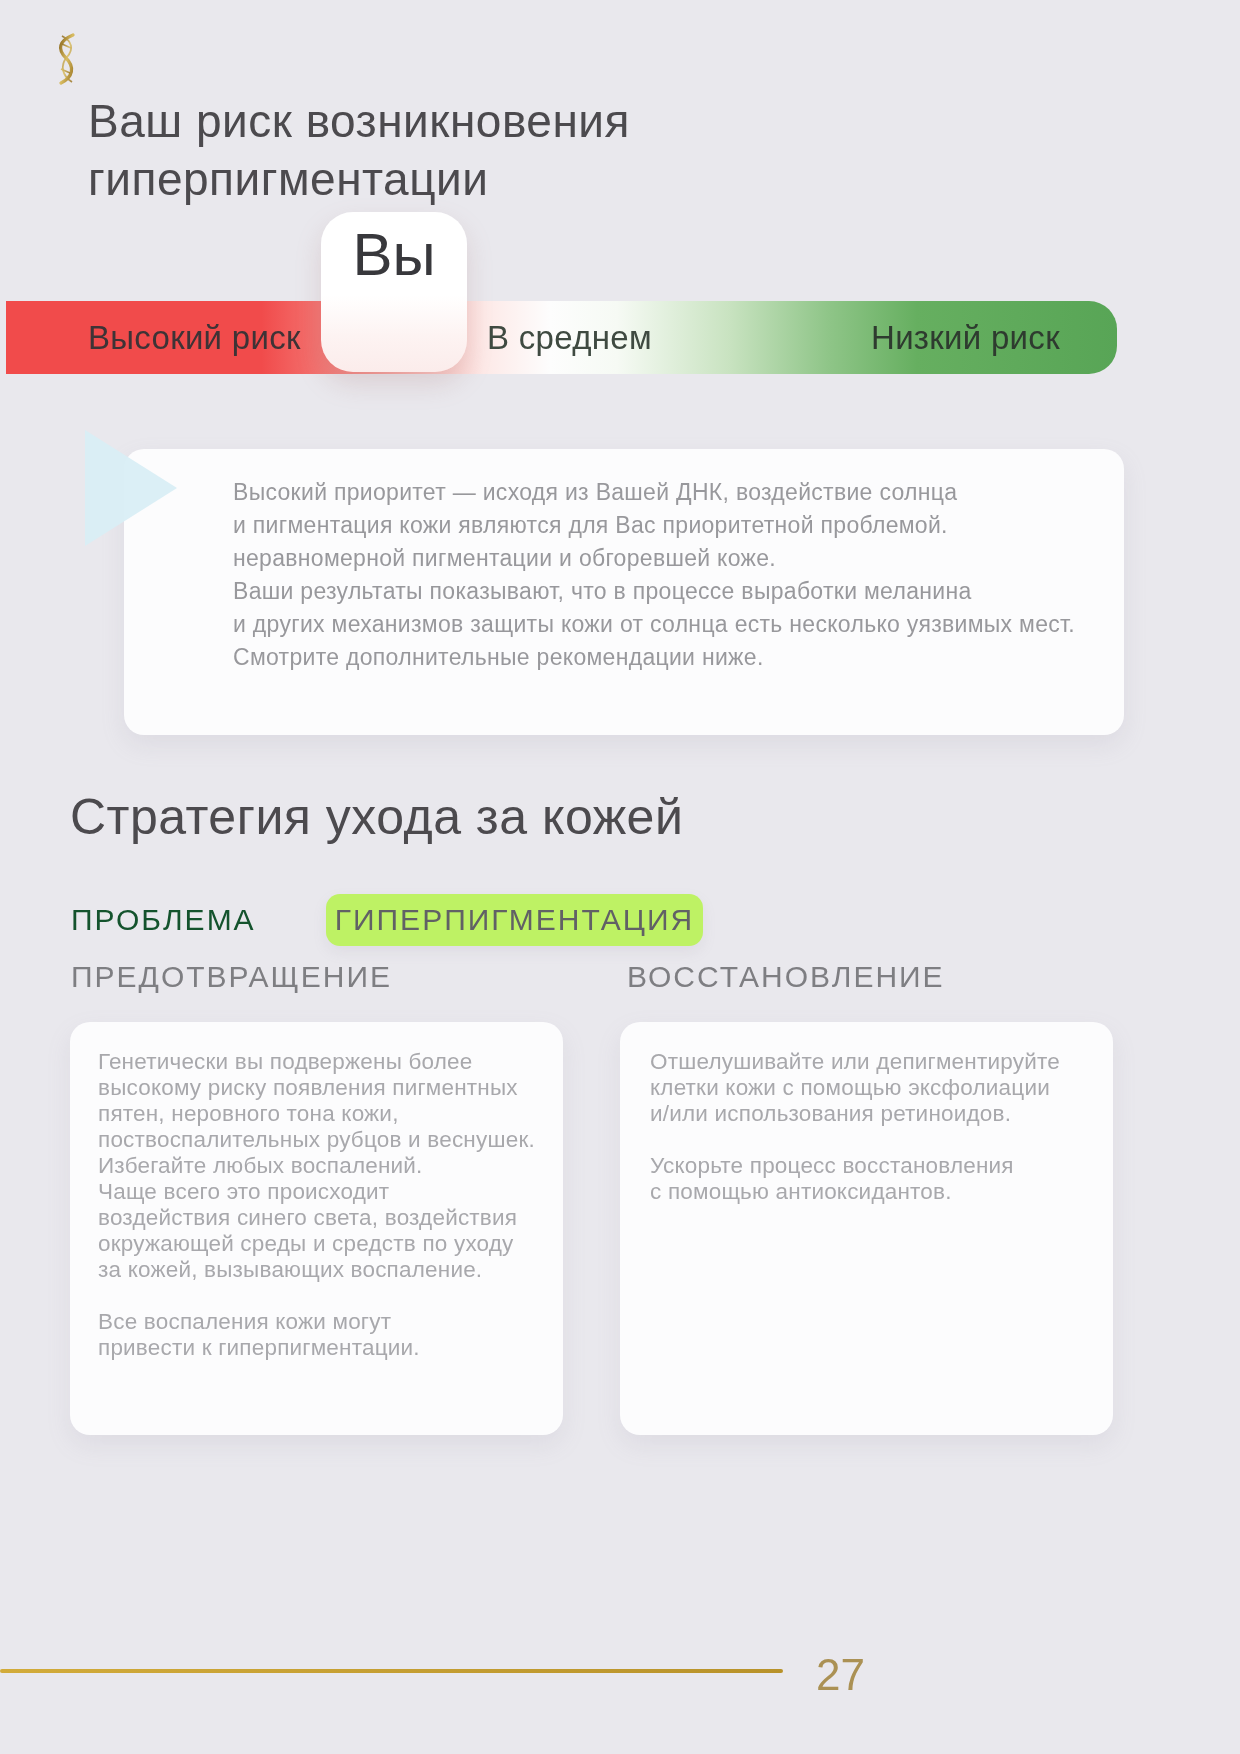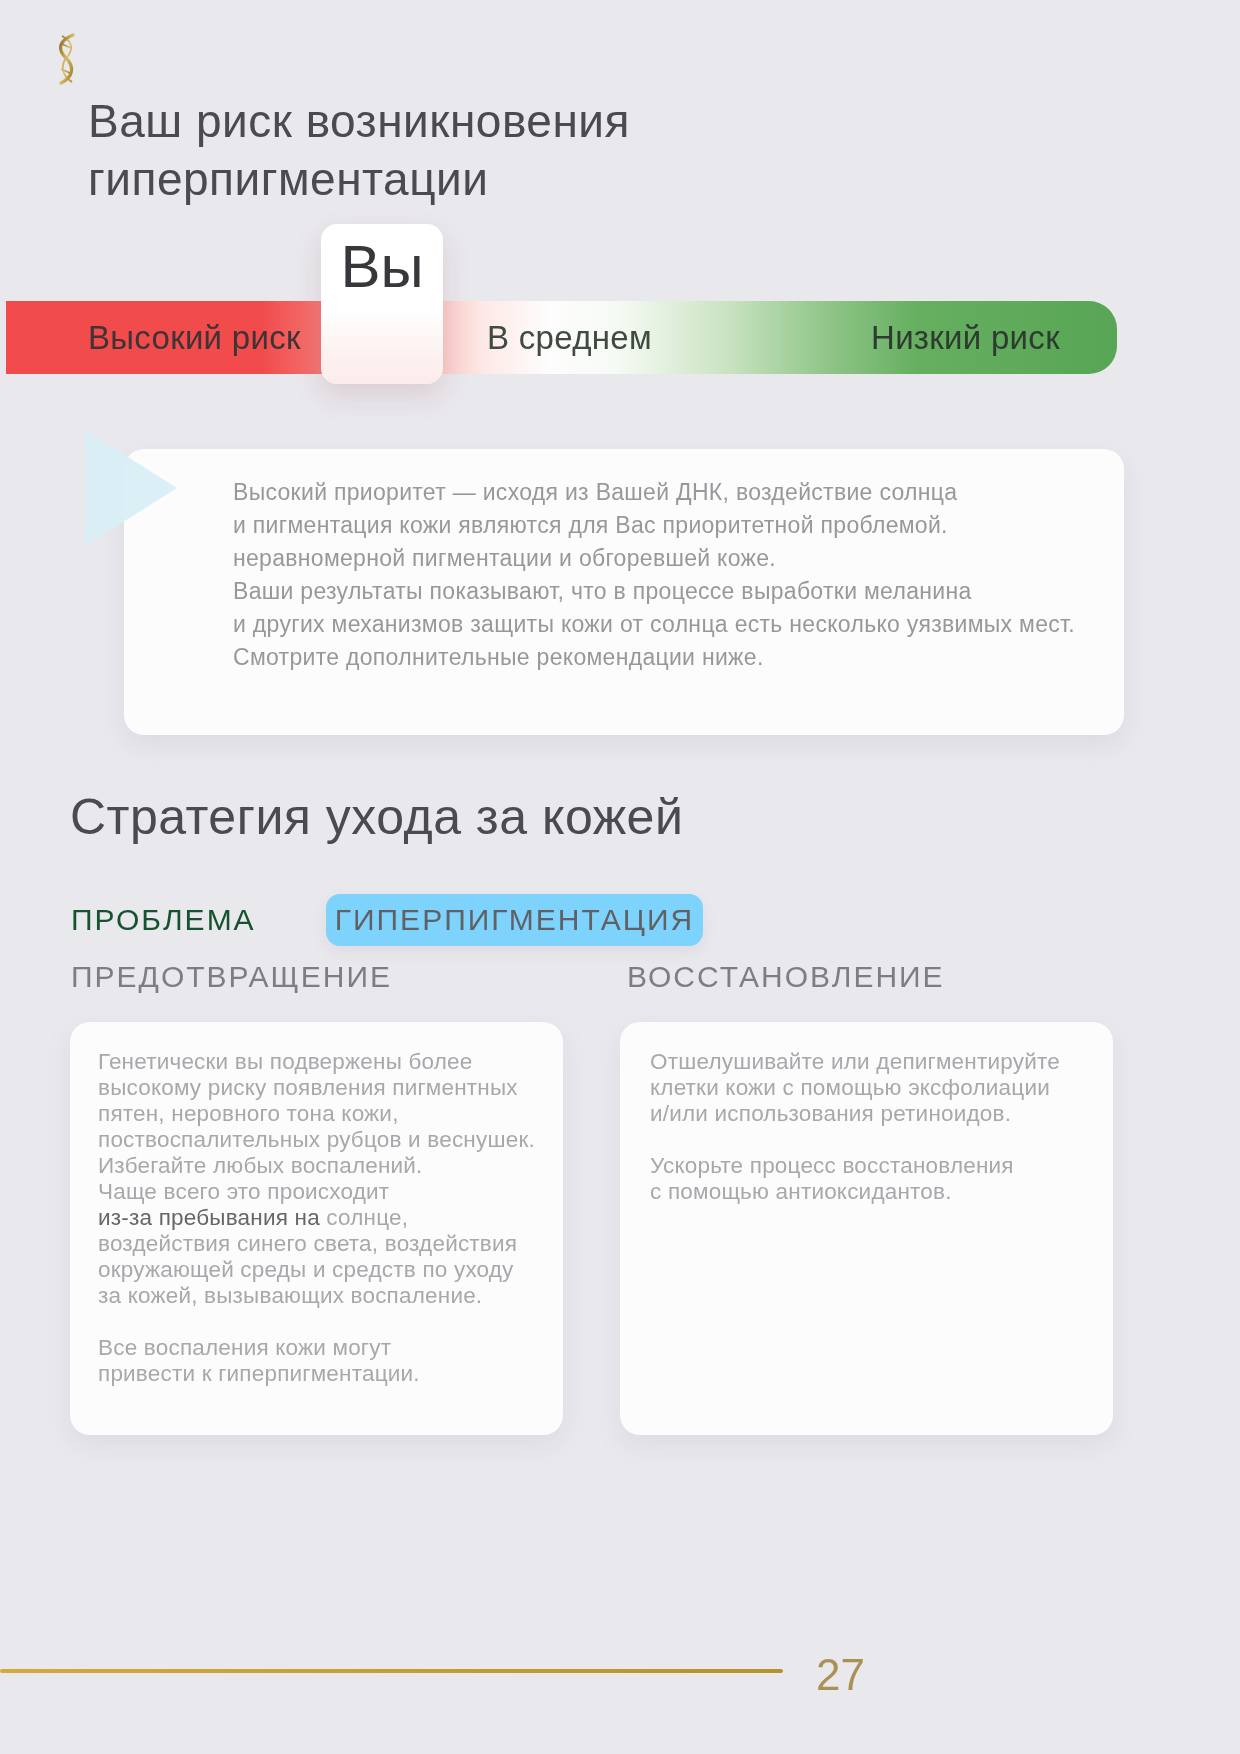--- a/index.html
+++ b/index.html
@@ -18,40 +18,40 @@
          #f14b4b 0%, #f14b4b 23%,
          #f59792 33%, #fde9e7 43%,
          #fdfdfd 49%, #f6faf4 55%,
          #c9e3c1 65%, #8fc588 74%,
          #66af60 82%, #58a556 100%);margin-left:6px;}
   .bar-label{position:absolute;top:0;height:100%;display:flex;align-items:center;
              font-size:33px;font-weight:300;letter-spacing:.3px;}
   .lbl-high{left:82px;color:#3e3336;}
   .lbl-med{left:481px;color:#3f4a41;}
   .lbl-low{left:865px;color:#2e3b2f;}
-  .marker{position:absolute;left:321px;top:224px;width:122px;height:160px;border-radius:16px;
+  .marker{position:absolute;left:321px;top:212px;width:146px;height:160px;border-radius:32px;
           background:linear-gradient(180deg,#ffffff 0%,#ffffff 52%,#fdf3f2 78%,#fbeceb 100%);
           box-shadow:0 12px 26px rgba(170,120,120,.22);
           display:flex;justify-content:center;z-index:3;}
   .marker span{font-size:60px;font-weight:200;color:#38383c;margin-top:8px;}
 
   
   .tri{position:absolute;left:85px;top:430px;z-index:4;}
   .sum-card{position:absolute;left:124px;top:449px;width:1000px;height:286px;
             background:#fcfcfd;border-radius:20px;z-index:2;
             box-shadow:0 10px 24px rgba(150,140,160,.14);}
   .sum-text{position:absolute;left:109px;top:27px;right:30px;font-size:23px;line-height:33px;
             color:#98989c;letter-spacing:.3px;}
 
   
   .h2{position:absolute;left:70px;top:788px;font-size:50px;font-weight:300;
       color:#4c4a4e;letter-spacing:.5px;}
   .problem-label{position:absolute;left:71px;top:903px;font-size:30px;letter-spacing:2px;
                  color:#14532d;font-weight:300;}
-  .pill{position:absolute;left:326px;top:894px;width:377px;height:52px;background:#7dd3fc;
+  .pill{position:absolute;left:326px;top:894px;width:377px;height:52px;background:#bef264;
         border-radius:14px;box-shadow:0 6px 14px rgba(150,140,160,.12);
         display:flex;align-items:center;justify-content:center;
         font-size:30px;letter-spacing:2px;color:#616165;font-weight:300;}
   .col-head{position:absolute;top:960px;font-size:30px;letter-spacing:2px;
             color:#7e7e82;font-weight:300;}
   .col-head.c-left{left:71px;}
   .col-head.c-right{left:627px;}
   .scard{position:absolute;top:1022px;width:493px;height:413px;background:#fcfcfd;
          border-radius:20px;box-shadow:0 10px 24px rgba(150,140,160,.13);}
   .scard.c-left{left:70px;}
@@ -122,21 +122,20 @@
   <div class="col-head c-right">ВОССТАНОВЛЕНИЕ</div>
 
   <section class="scard c-left">
     <div class="body">
         <div class="tline">Генетически вы подвержены более</div>
         <div class="tline">высокому риску появления пигментных</div>
         <div class="tline">пятен, неровного тона кожи,</div>
         <div class="tline">поствоспалительных рубцов и веснушек.</div>
         <div class="tline">Избегайте любых воспалений.</div>
         <div class="tline">Чаще всего это происходит</div>
-        <div class="tline"><span class="dark">из-за пребывания на</span><span> солнце,</span></div>
         <div class="tline">воздействия синего света, воздействия</div>
         <div class="tline">окружающей среды и средств по уходу</div>
         <div class="tline">за кожей, вызывающих воспаление.</div>
         <div class="tline"></div>
         <div class="tline">Все воспаления кожи могут</div>
         <div class="tline">привести к гиперпигментации.</div>
       </div>
   </section>
   <section class="scard c-right">
     <div class="body">

